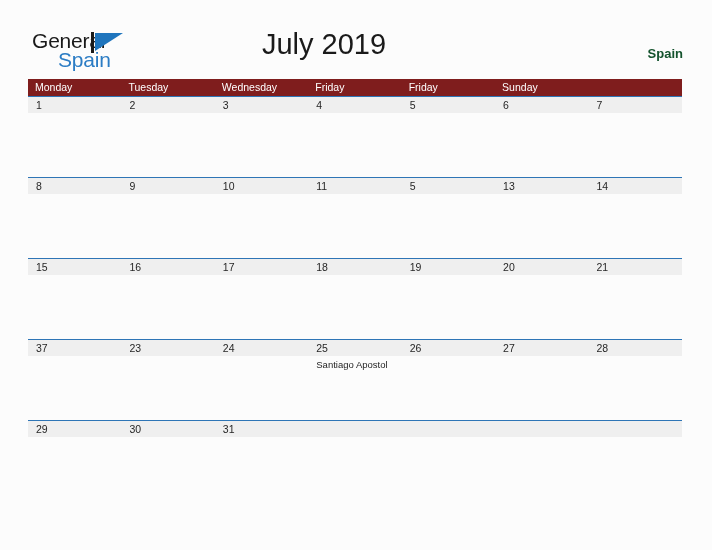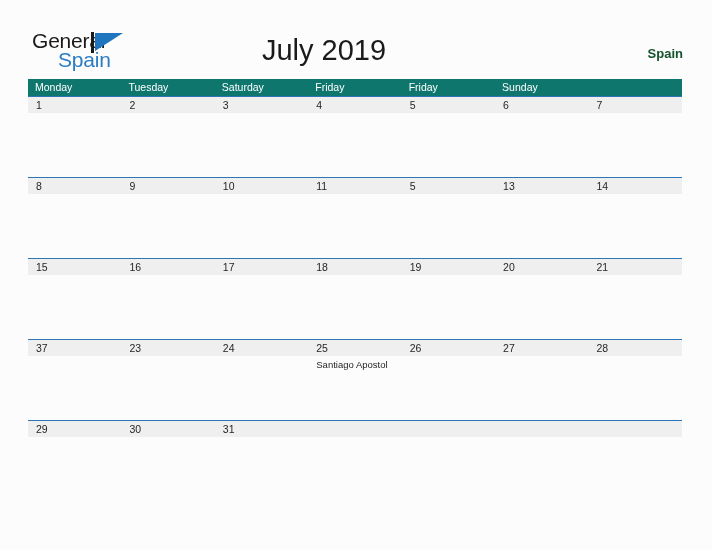--- a/index.html
+++ b/index.html
@@ -74,21 +74,21 @@
     top: 1px;
     width: 0;
     height: 0;
     border-left: 28px solid #1f75bd;
     border-bottom: 18px solid transparent;
   }
 
   .calendar-title {
     position: absolute;
     left: 0;
-    top: 33px;
+    top: 27px;
     width: 648px;
     text-align: center;
     font-size: 29px;
     color: #1a1a1a;
     font-family: "Liberation Sans", sans-serif;
     line-height: 34px;
   }
 
   .region-label {
     position: absolute;
@@ -106,21 +106,21 @@
     position: absolute;
     left: 28px;
     top: 79px;
     width: 654px;
   }
 
   .weekday-header {
     display: flex;
     width: 654px;
     height: 17px;
-    background: #0f766e;
+    background: #7f1d1d;
   }
   .weekday-cell {
     width: 93.43px;
     height: 17px;
     box-sizing: border-box;
     padding-left: 7px;
     color: #ffffff;
     font-size: 10.5px;
     line-height: 17px;
     font-family: "Liberation Sans", sans-serif;
@@ -189,21 +189,21 @@
 
   <div class="region-label">Spain</div>
 
 </div>
 
 <div class="calendar">
 
   <div class="weekday-header" id="weekday-header">
       <div class="weekday-cell">Monday</div>
       <div class="weekday-cell">Tuesday</div>
-      <div class="weekday-cell">Saturday</div>
+      <div class="weekday-cell">Wednesday</div>
       <div class="weekday-cell">Friday</div>
       <div class="weekday-cell">Friday</div>
       <div class="weekday-cell">Sunday</div>
     </div>
 
   <div id="weeks-container">
       <div class="week-row">
         <div class="week-band">
           <div class="day-num-cell">1</div>
           <div class="day-num-cell">2</div>

